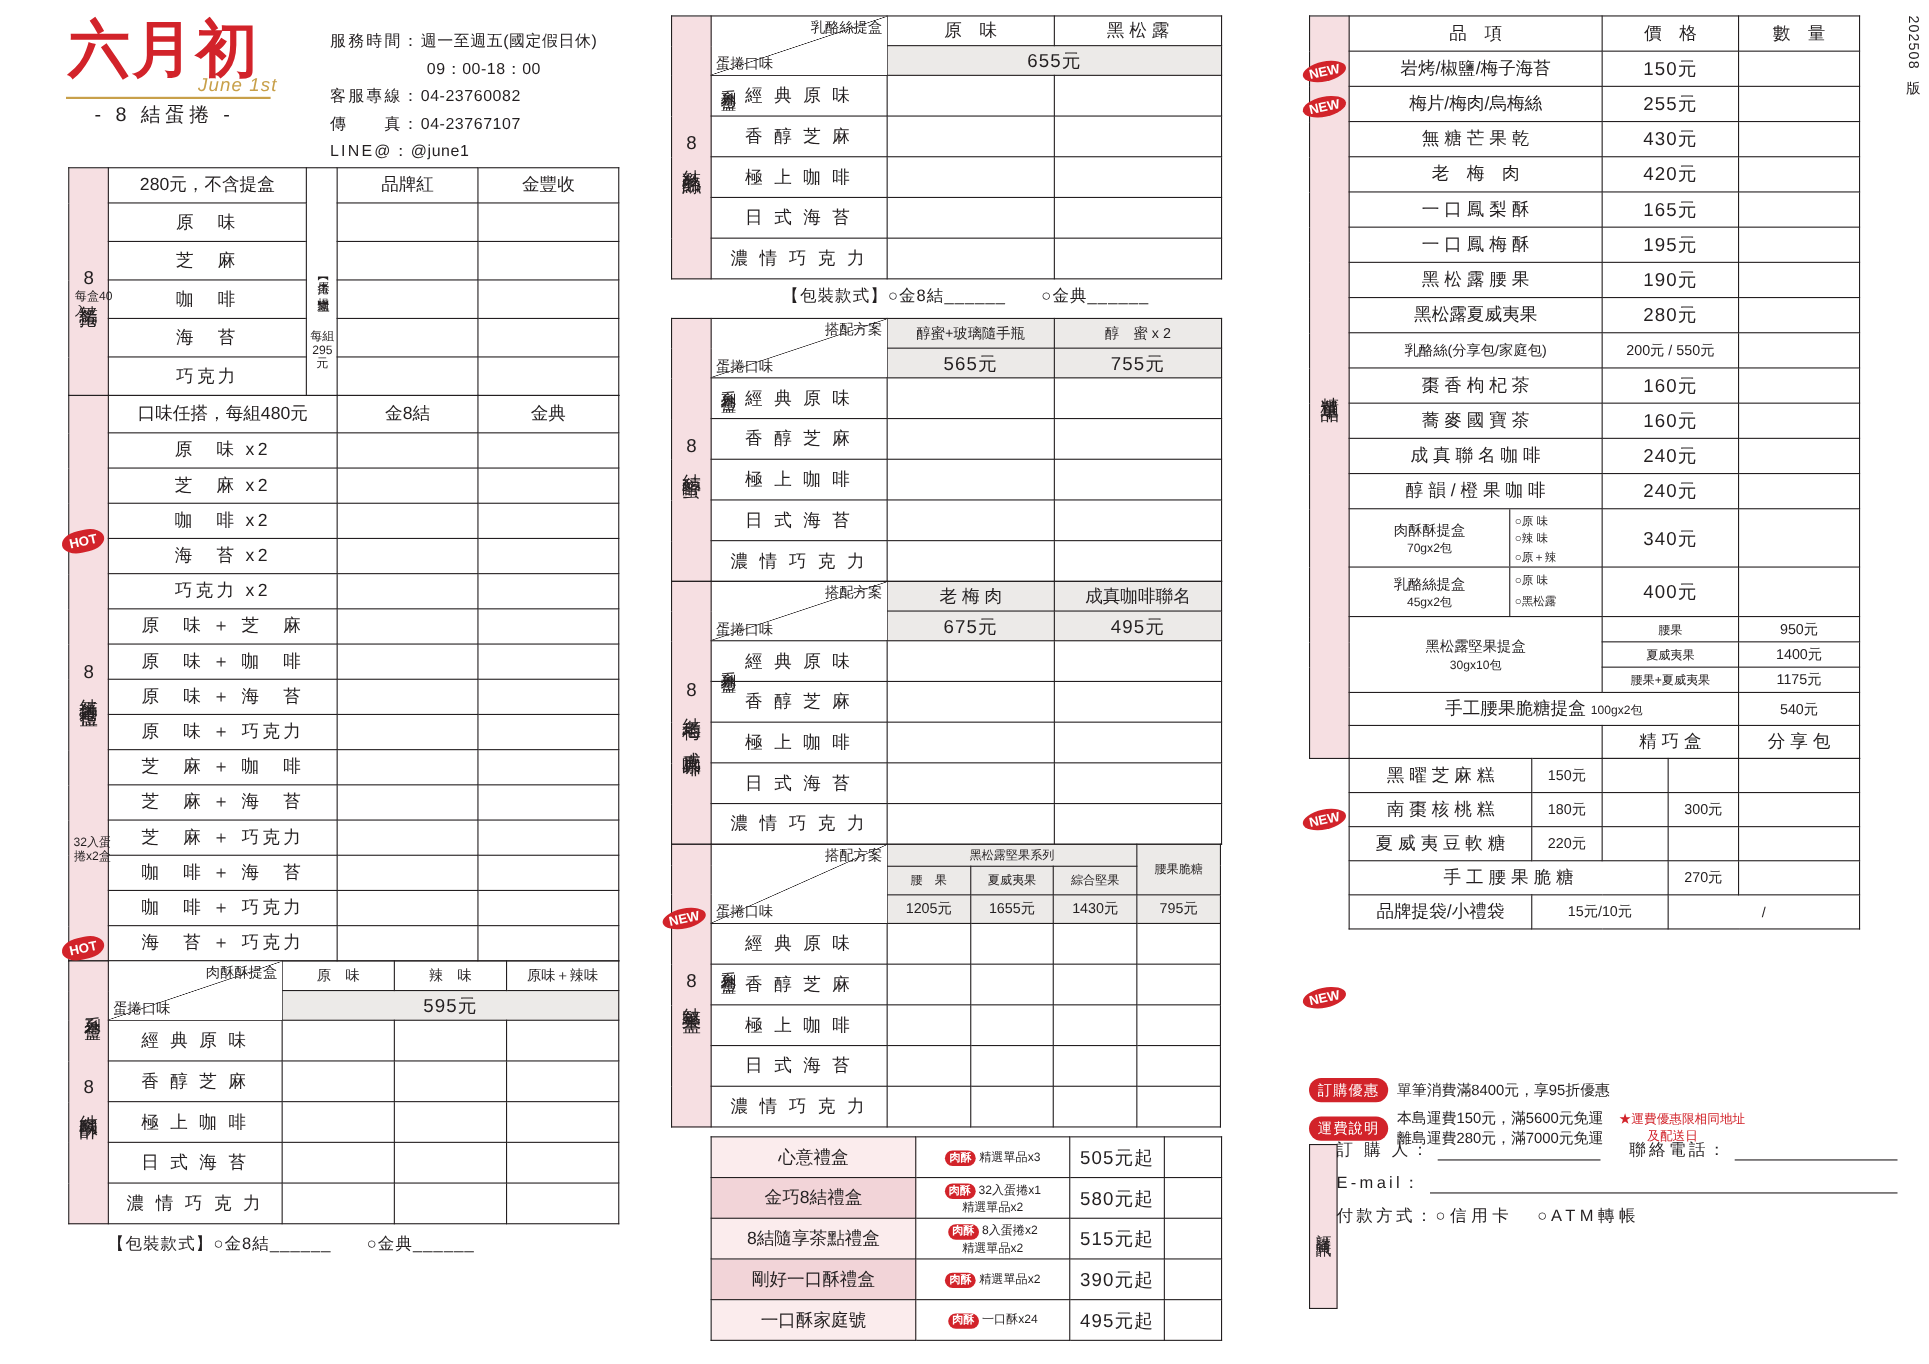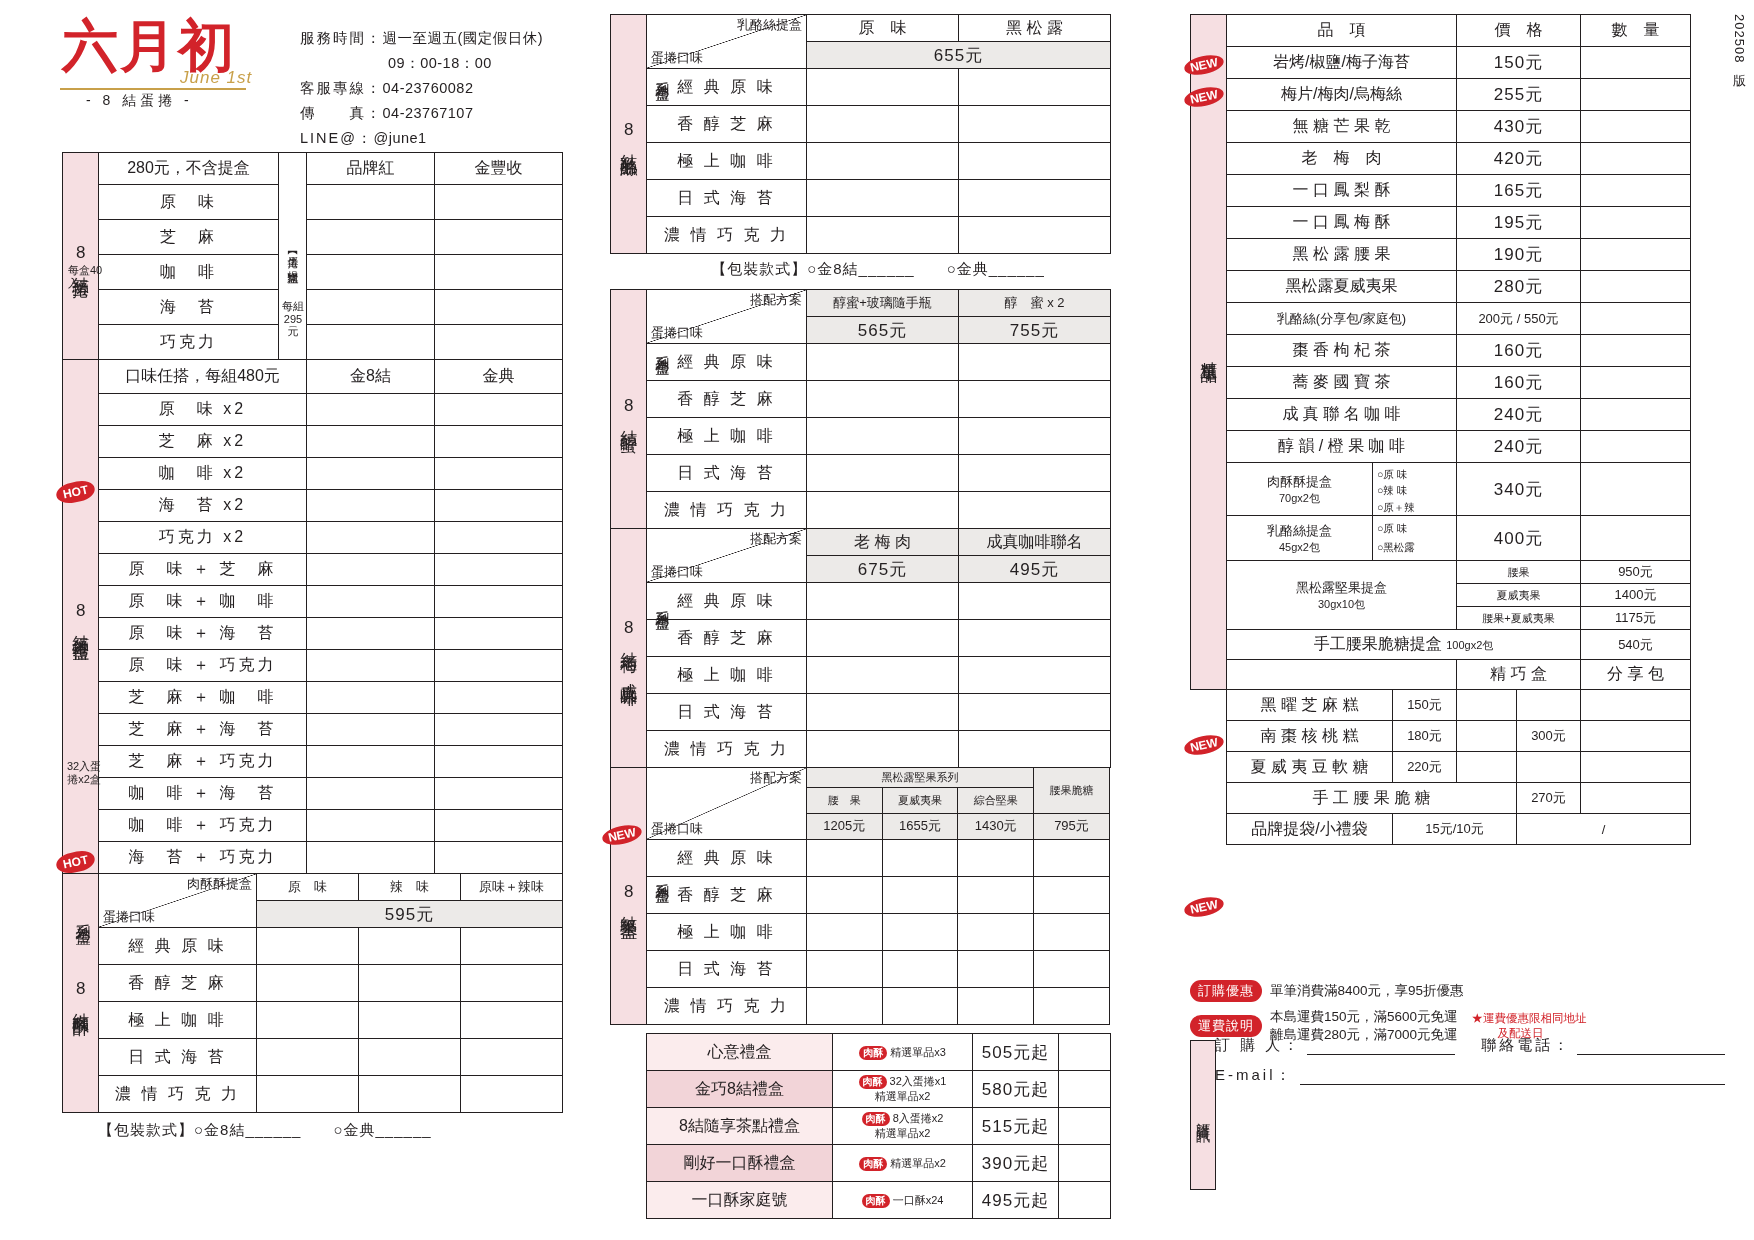--- a/index.html
+++ b/index.html
@@ -54,21 +54,21 @@
     font-family:"Liberation Sans", sans-serif;
     line-height:1;
     transform:rotate(-12deg);
   }
   .badge.oval { border-radius:50%/60%; padding:4px 7px; }
 
   
   .logo-wrap { position:absolute; left:62px; top:18px; width:250px; }
   .logo-cn { font-family:"Liberation Serif", serif; font-size:56px; color:#d2232a; letter-spacing:2px; line-height:1; font-weight:bold;}
   .logo-en { font-size:17px; color:#c8a04a; font-style:italic; letter-spacing:1px; margin-top:-6px; margin-left:118px;}
-  .logo-sub { font-size:14px; letter-spacing:4px; margin-top:4px; margin-left:24px;}
+  .logo-sub { font-size:18px; letter-spacing:4px; margin-top:4px; margin-left:24px;}
   .logo-line { position:absolute; left:60px; top:88px; width:186px; border-top:2px solid #c8a04a; }
 
   .contact { position:absolute; left:300px; top:26px; font-size:14.5px; line-height:1.72; letter-spacing:0.5px; }
   .contact .lbl { letter-spacing:2px; }
 
   .ver { position:absolute; right:6px; top:14px; font-size:13px; writing-mode:vertical-rl; letter-spacing:1px; }
 
   
   .col1 { position:absolute; left:62px; top:152px; }
   .col2 { position:absolute; left:610px; top:14px; }
@@ -768,15 +768,20 @@
     <div class="line">
       <span class="lab">訂 購 人：</span>
       <span class="fill" style="max-width:150px"></span>
       <span class="lab" style="margin-left:26px">聯絡電話：</span>
       <span class="fill"></span>
     </div>
     <div class="line">
       <span class="lab">E-mail：</span>
       <span class="fill"></span>
     </div>
+    <div class="line" style="border:none">
+      <span class="lab">付款方式：</span>
+      <span class="circ">○ 信 用 卡</span>
+      <span class="circ" style="margin-left:26px">○ A T M 轉 帳</span>
+    </div>
   </div>
 
 </div>
 
 </body></html>

